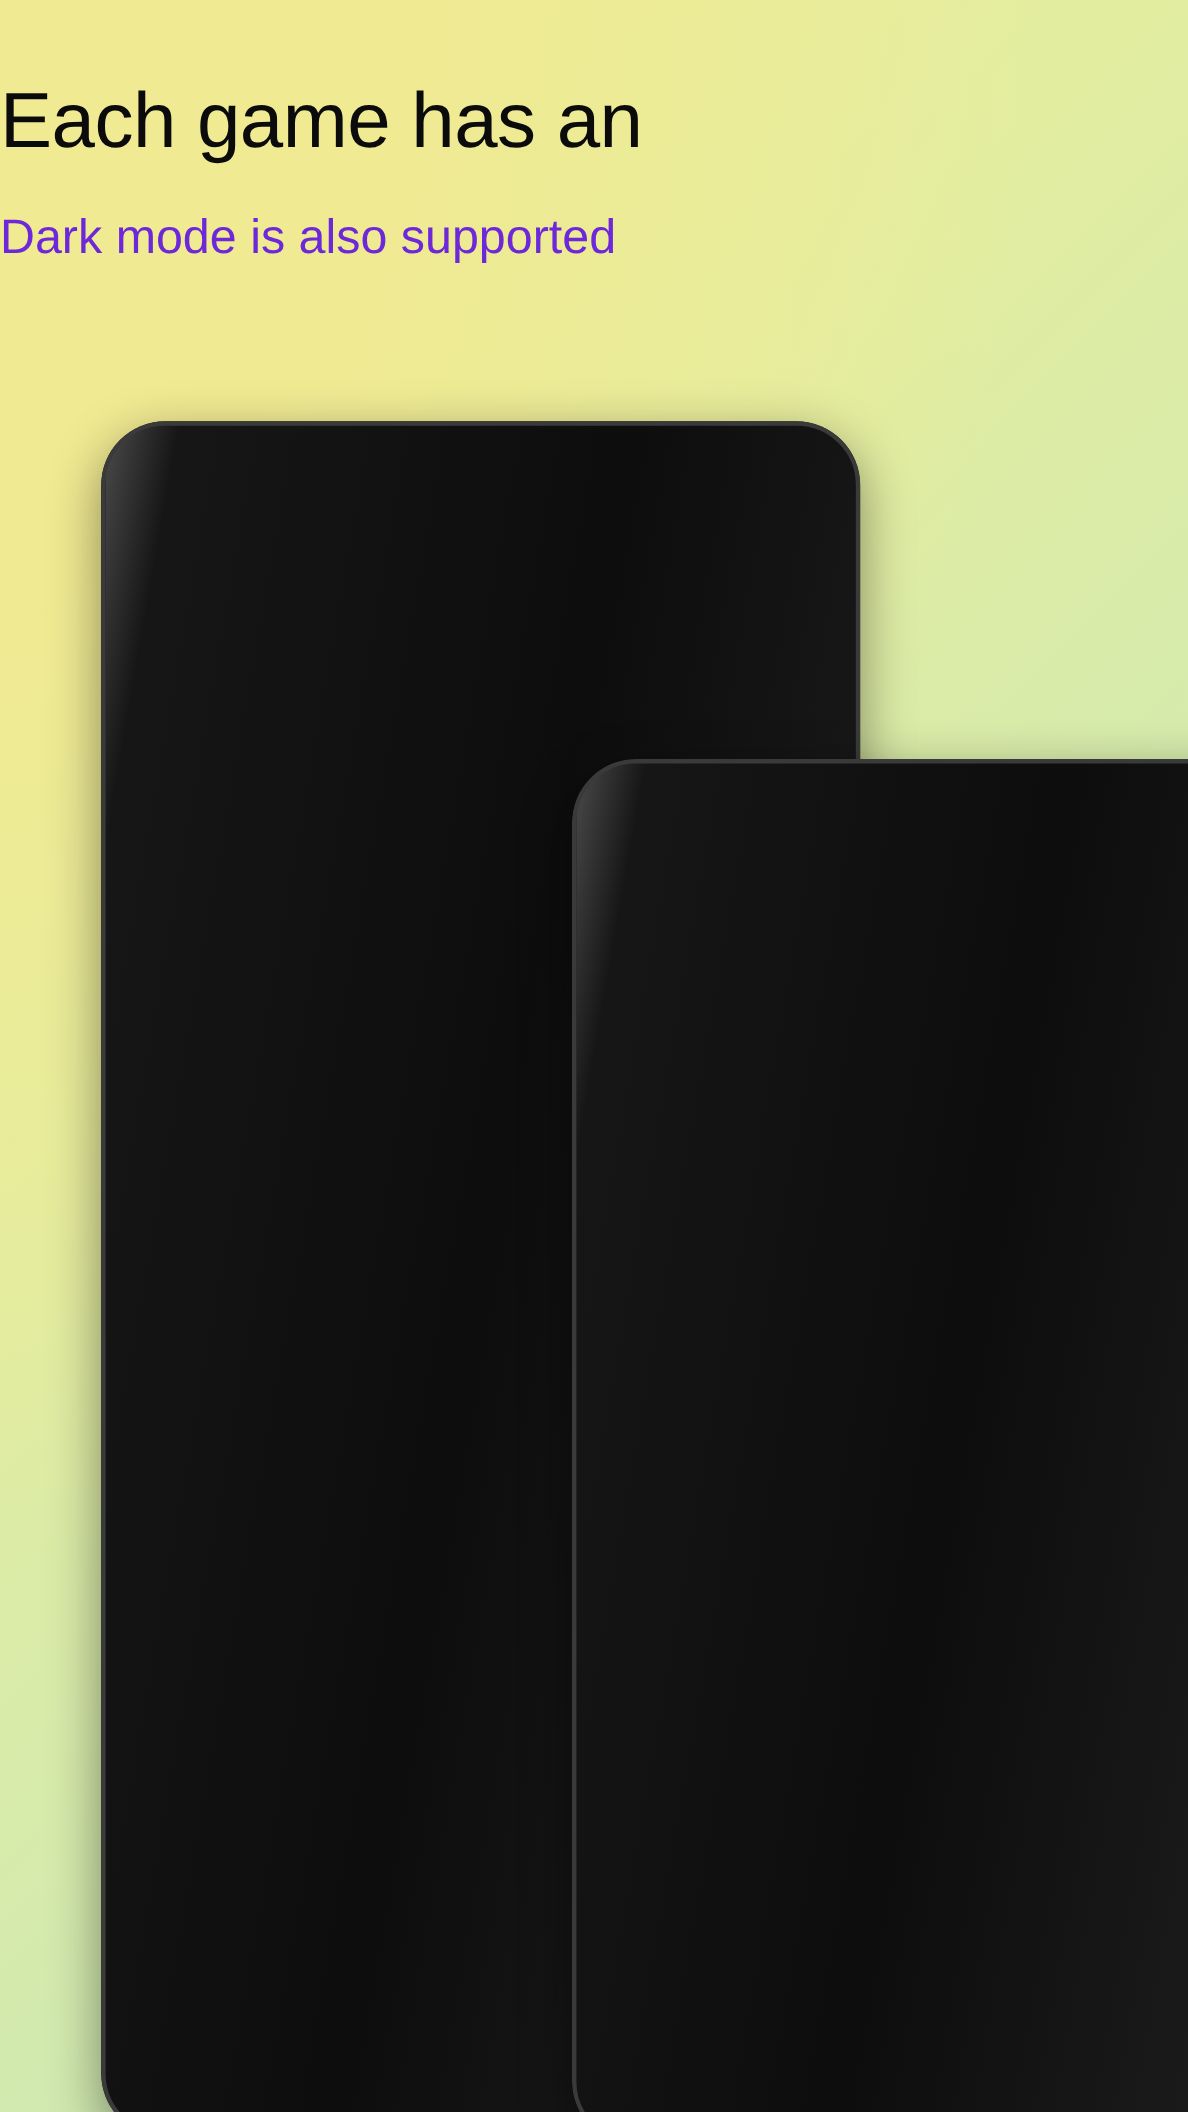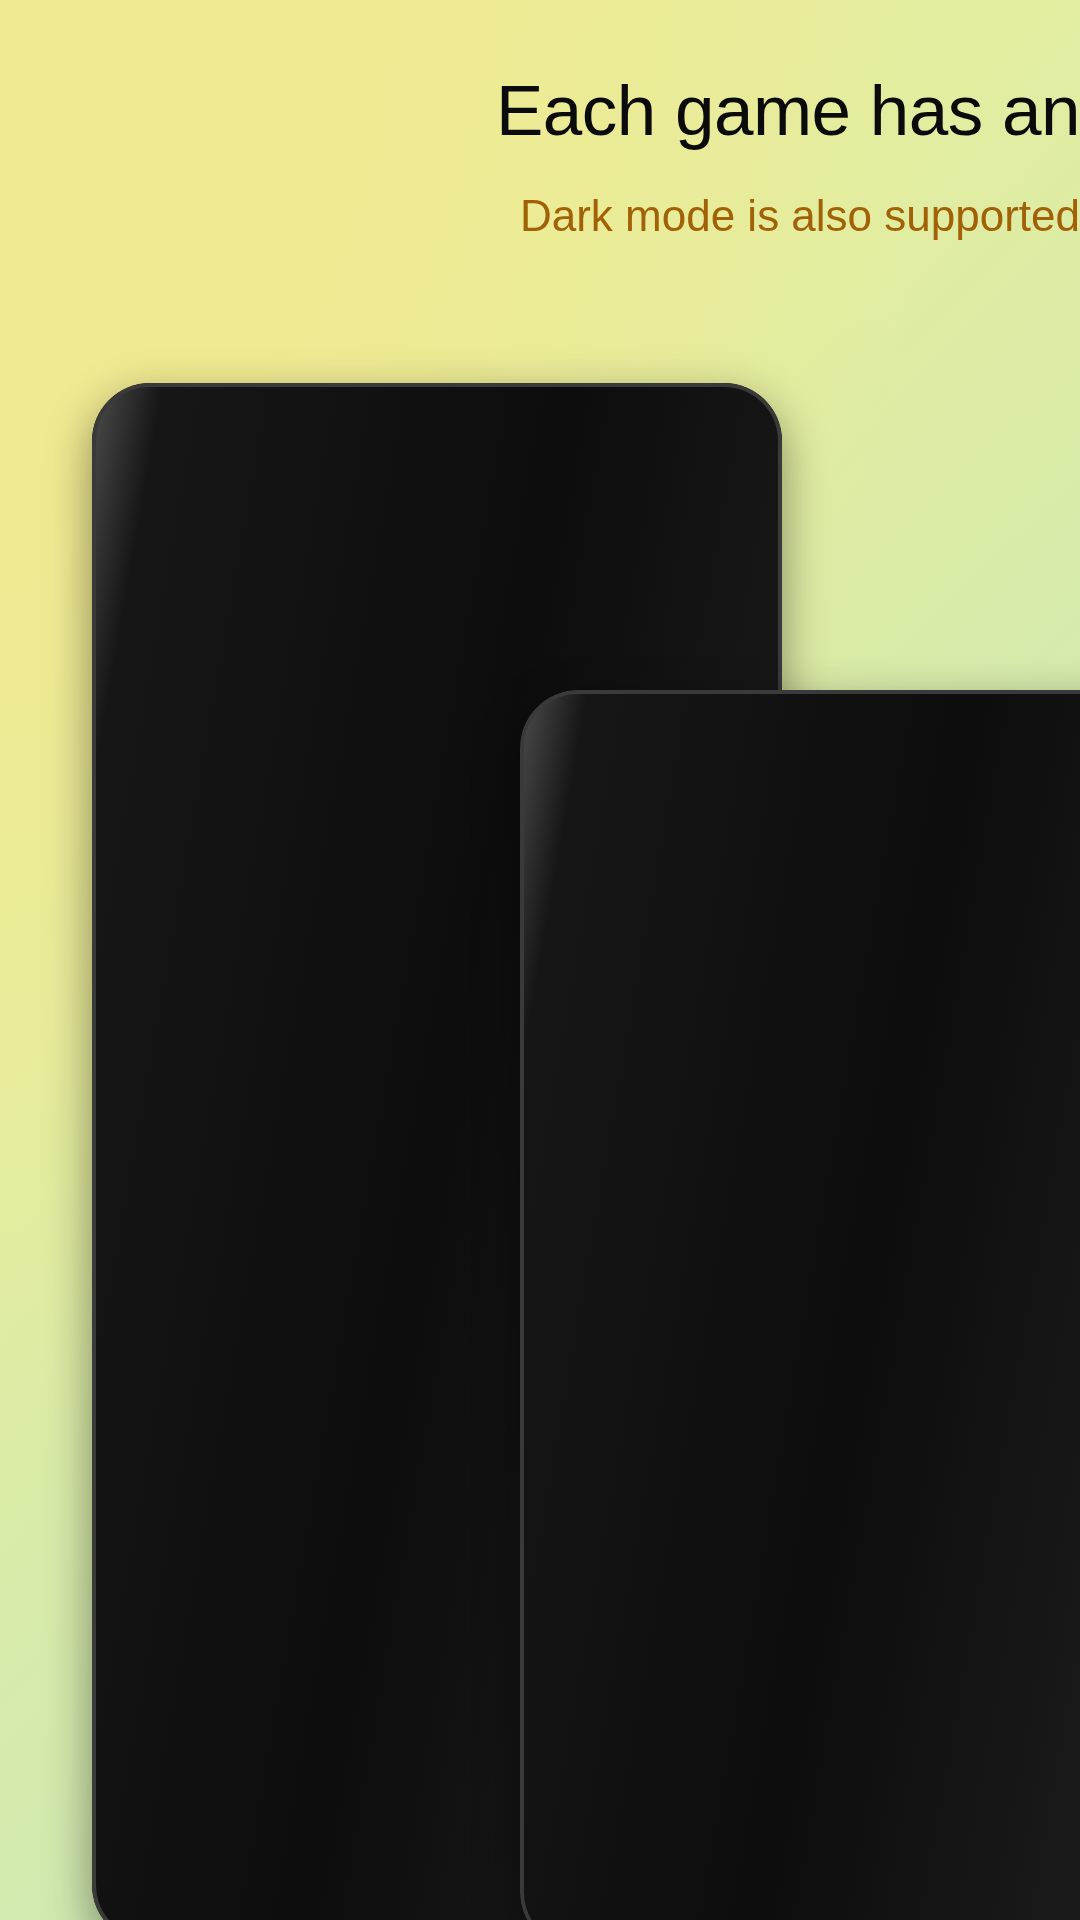--- a/index.html
+++ b/index.html
@@ -12,29 +12,29 @@
     position:relative;
     background:
       radial-gradient(ellipse 140% 120% at 0% 0%, #f0ea92 0%, #f0ea92 22%, rgba(214,235,172,0) 62%),
       radial-gradient(ellipse 130% 110% at 100% 100%, #c9e9b6 0%, rgba(201,233,182,0) 60%),
       linear-gradient(135deg, #efeb95 0%, #e2edA0 35%, #cfe9b2 70%, #c3e7bb 100%);
   }
 
   
   .headline-wrap{
     position:absolute; left:0; top:0; width:1080px;
-    text-align:right; padding-top:72px;
+    text-align:left; padding-top:72px;
   }
   .headline{
     font-size:71px; line-height:1.09; font-weight:400;
     color:#0b0b0b; letter-spacing:-0.5px;
   }
   .subhead{
     margin-top:42px;
-    font-size:44px; font-weight:400; color:#a16207;
+    font-size:44px; font-weight:400; color:#6d28d9;
   }
 
   
   .phone{
     position:absolute;
     background:#151515;
     border-radius:58px;
     box-shadow:0 16px 46px rgba(0,0,0,.42);
     overflow:hidden;
   }

